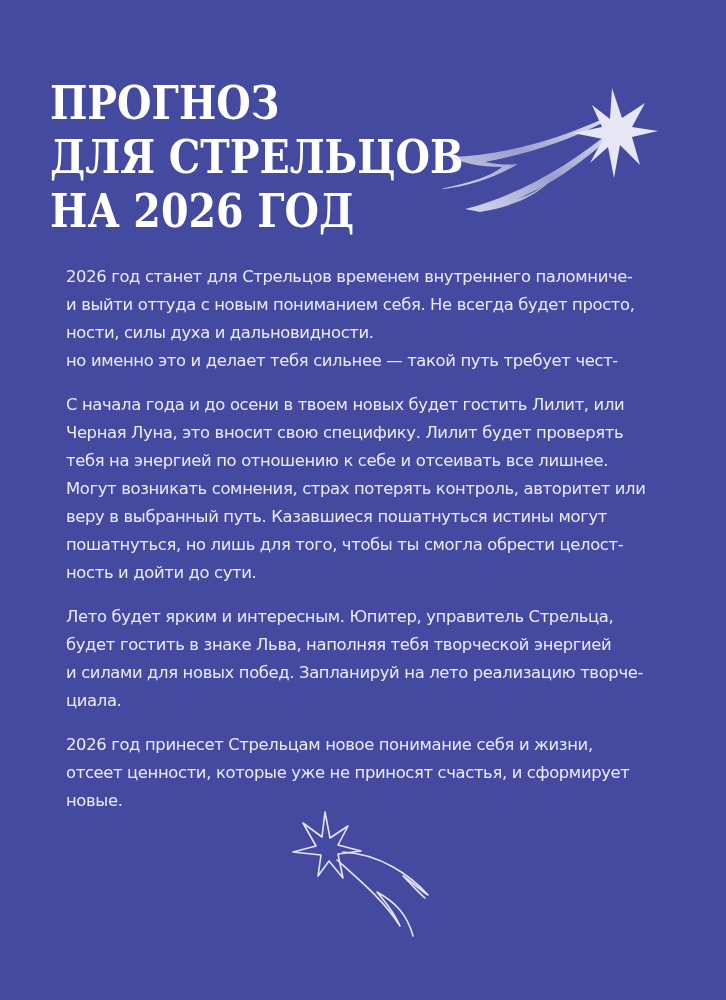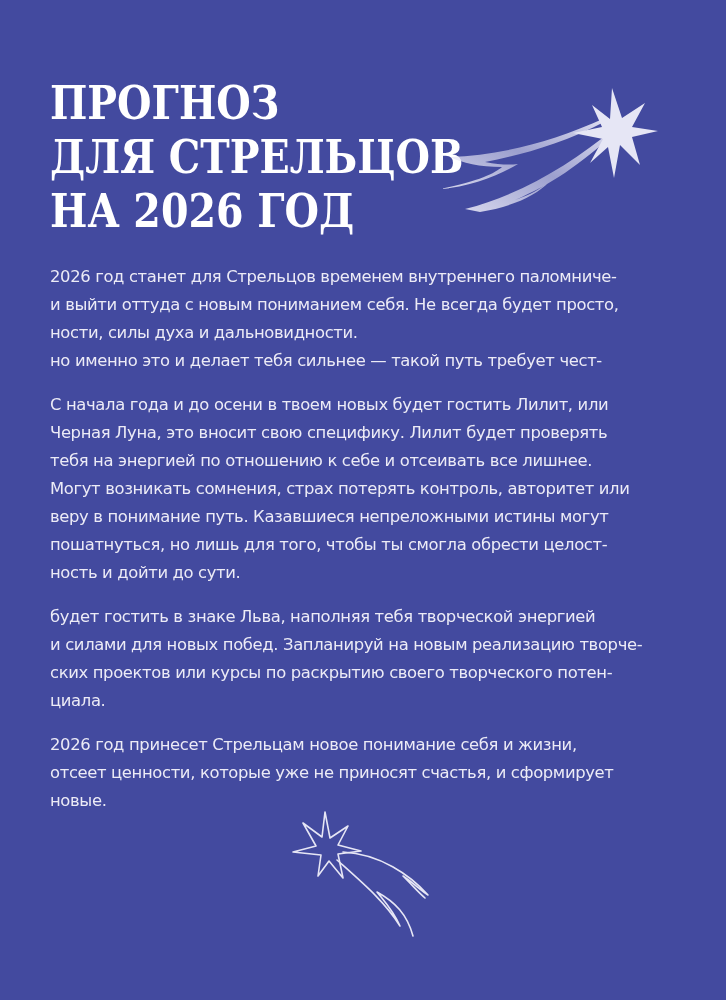--- a/index.html
+++ b/index.html
@@ -50,20 +50,21 @@
       font-size: 16.4px;
       line-height: 28px;
       letter-spacing: -0.35px;
     }
     .body-text p {
       margin: 0 0 16px 0;
     }
     .body-text .line {
       display: block;
       white-space: nowrap;
+      margin-left: 16px;
     }
     .star-top {
       position: absolute;
       left: 440px;
       top: 85px;
       width: 220px;
       height: 130px;
     }
     .star-bottom {
       position: absolute;
@@ -104,28 +105,28 @@
       <span class="line">2026 год станет для Стрельцов временем внутреннего паломниче-</span>
       <span class="line">и выйти оттуда с новым пониманием себя. Не всегда будет просто,</span>
       <span class="line">ности, силы духа и дальновидности.</span>
       <span class="line">но именно это и делает тебя сильнее — такой путь требует чест-</span>
     </p>
     <p>
       <span class="line">С начала года и до осени в твоем новых будет гостить Лилит, или</span>
       <span class="line">Черная Луна, это вносит свою специфику. Лилит будет проверять</span>
       <span class="line">тебя на энергией по отношению к себе и отсеивать все лишнее.</span>
       <span class="line">Могут возникать сомнения, страх потерять контроль, авторитет или</span>
-      <span class="line">веру в понимание путь. Казавшиеся непреложными истины могут</span>
+      <span class="line">веру в выбранный путь. Казавшиеся пошатнуться истины могут</span>
       <span class="line">пошатнуться, но лишь для того, чтобы ты смогла обрести целост-</span>
       <span class="line">ность и дойти до сути.</span>
     </p>
     <p>
+      <span class="line">Лето будет ярким и интересным. Юпитер, управитель Стрельца,</span>
       <span class="line">будет гостить в знаке Льва, наполняя тебя творческой энергией</span>
-      <span class="line">и силами для новых побед. Запланируй на новым реализацию творче-</span>
-      <span class="line">ских проектов или курсы по раскрытию своего творческого потен-</span>
+      <span class="line">и силами для новых побед. Запланируй на лето реализацию творче-</span>
       <span class="line">циала.</span>
     </p>
     <p>
       <span class="line">2026 год принесет Стрельцам новое понимание себя и жизни,</span>
       <span class="line">отсеет ценности, которые уже не приносят счастья, и сформирует</span>
       <span class="line">новые.</span>
     </p>
   </div>
 
   <svg class="star-bottom" viewBox="0 0 160 130" xmlns="http://www.w3.org/2000/svg">

